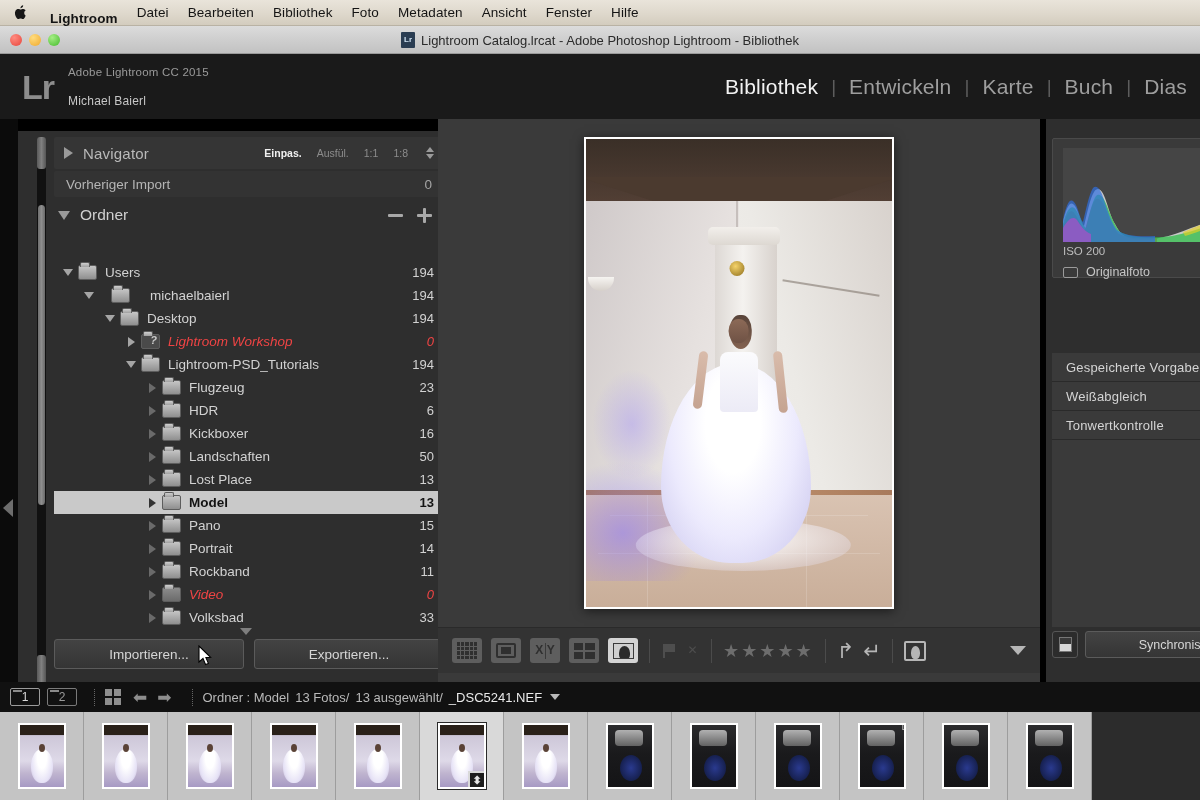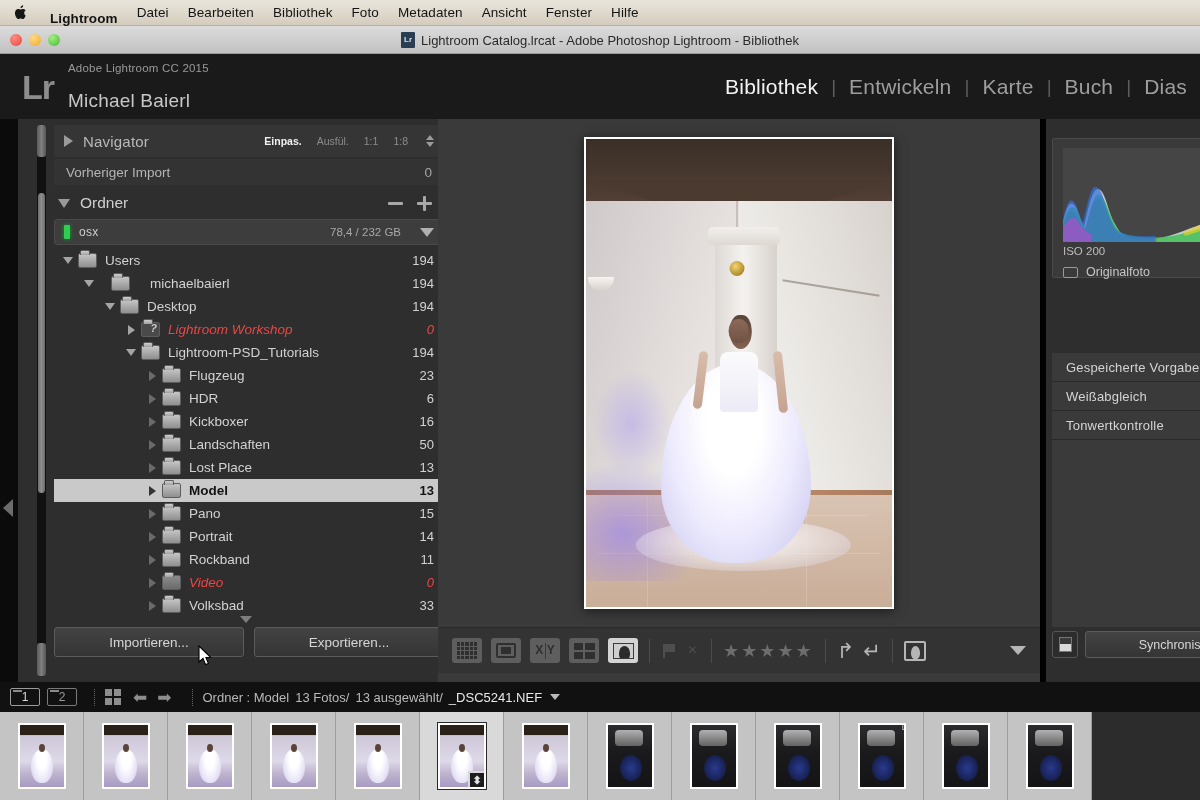--- a/index.html
+++ b/index.html
@@ -50,32 +50,32 @@
     background:#1a1a1a;
     display:flex; align-items:center; justify-content:space-between;
   }
   .identity{ display:flex; align-items:center; padding-left:22px; gap:14px; }
   .lr-logo{
     font-size:34px; font-weight:bold; color:#8d8d8d; letter-spacing:-1px;
     line-height:1;
   }
   .identity-text{ display:flex; flex-direction:column; gap:16px; }
   .identity-small{ font-size:11.5px; color:#9a9a9a; letter-spacing:.2px; }
-  .identity-name{ font-size:19px; color:#c7c7c7; letter-spacing:.2px; }
+  .identity-name{ font-size:12px; color:#c7c7c7; letter-spacing:.2px; }
   .modules{ display:flex; align-items:center; padding-right:0; gap:0; }
   .module{ font-size:21px; color:#9e9e9e; padding:0 13px; white-space:nowrap; letter-spacing:.2px;}
   .module.active{ color:#f2f2f2; }
   .module-sep{ color:#5d5d5d; font-size:19px; }
 
   
   .body-row{ position:absolute; left:0; top:119px; width:1200px; height:563px; background:#000; }
 
   
   .left-panel{
-    position:absolute; left:18px; top:0; width:420px; height:563px;
+    position:absolute; left:18px; top:12px; width:420px; height:563px;
     background:#2e2e2e;
   }
   .panel-edge-left{
     position:absolute; left:0; top:0; width:18px; height:563px; background:#0b0b0b;
   }
   .edge-arrow{
     position:absolute; left:3px; top:380px; width:0; height:0;
     border-top:9px solid transparent; border-bottom:9px solid transparent;
     border-right:10px solid #6d6d6d;
   }
@@ -569,26 +569,20 @@
 
         <div class="ordner-head">
           <span class="tri-down"></span>
           <span class="ordner-title">Ordner</span>
           <span class="ordner-tools">
             <span class="ic-minus"></span>
             <span class="ic-plus"></span>
           </span>
         </div>
 
-        <div class="vol-row">
-          <span class="vol-led"></span>
-          <span class="vol-name">osx</span>
-          <span class="vol-size">78,4 / 232 GB</span>
-          <span class="vol-caret"></span>
-        </div>
 
         <div class="tree" id="tree">
             <div class="tree-row" style="padding-left: 6px;">
               <span class="tw-tri">
                 <span class="t-d"></span>
               </span>
               <span class="folder-ic"></span>
               <span class="tree-lbl">Users</span>
               <span class="tree-cnt">194</span>
             </div>

